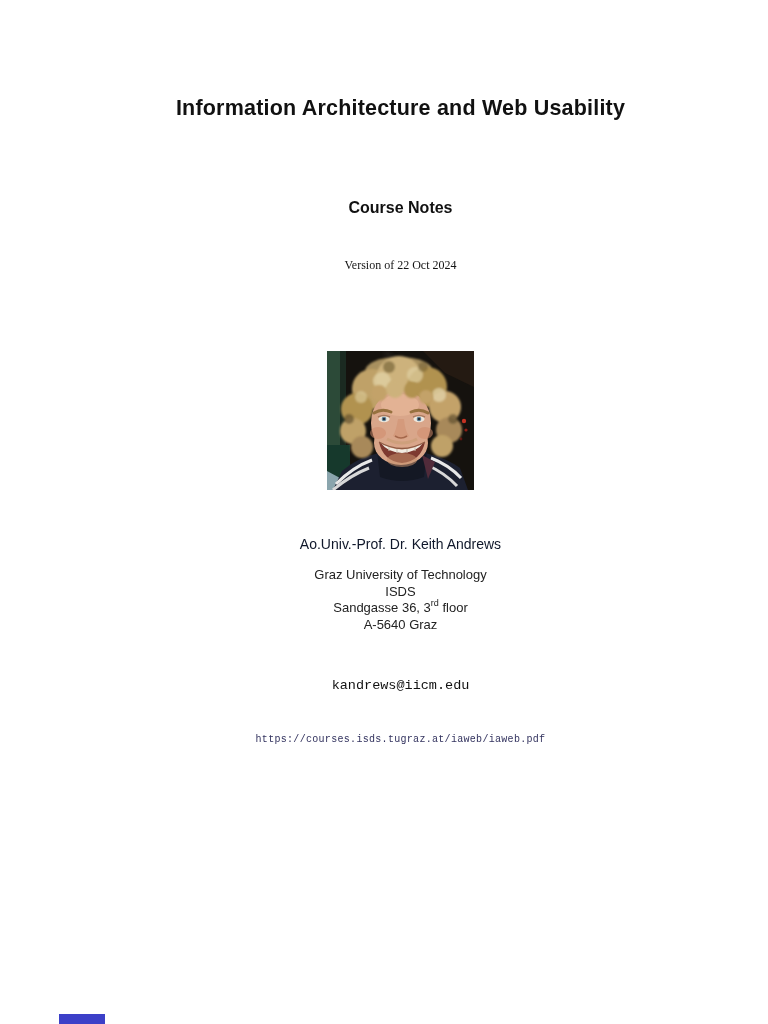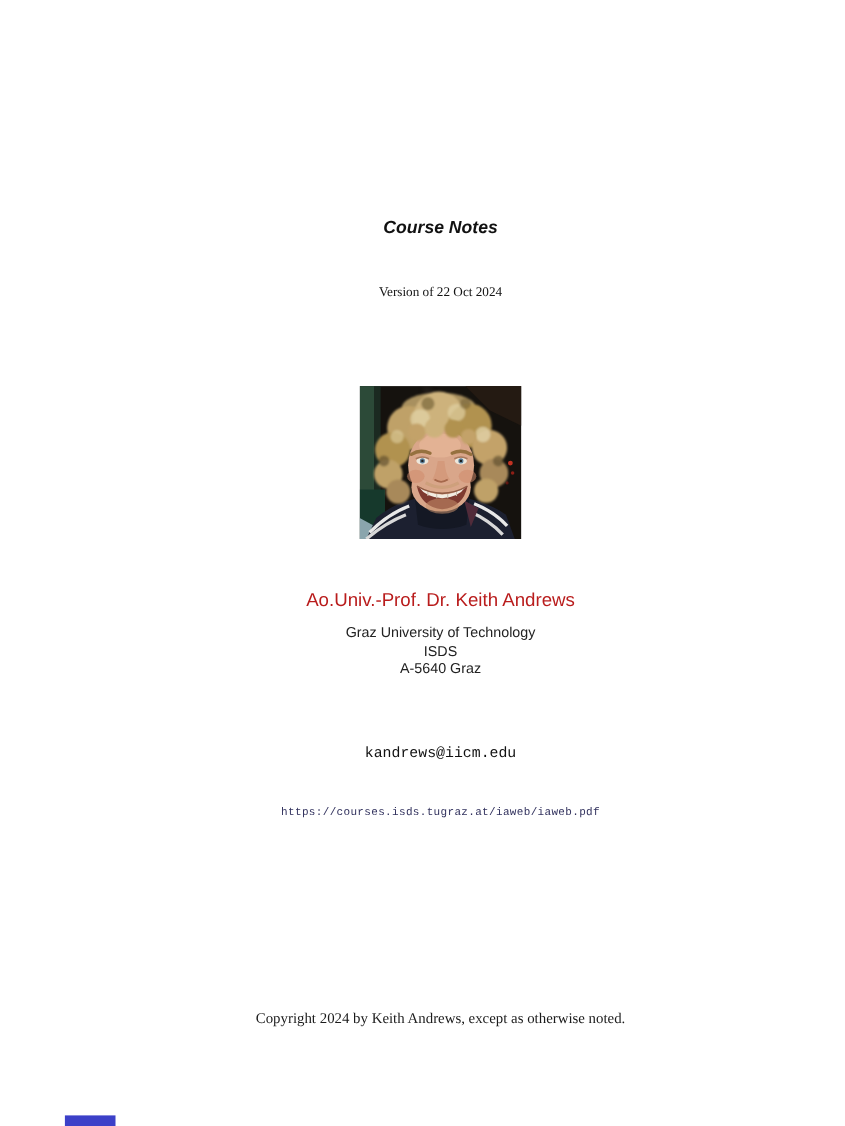--- a/index.html
+++ b/index.html
@@ -4,40 +4,41 @@
 <style>
   html,body{margin:0;padding:0;background:#ffffff;}
   .page{
     position:relative;width:768px;height:1024px;background:#ffffff;
     overflow:hidden;font-family:"Liberation Sans",sans-serif;color:#1a1a1a;
   }
   
   .content{position:absolute;left:33px;top:0;width:735px;height:1024px;}
   .line{position:absolute;left:0;width:100%;text-align:center;white-space:nowrap;}
   .title{top:96px;font-size:21.5px;font-weight:bold;letter-spacing:.2px;color:#111;}
-  .subtitle{top:199px;font-size:16px;font-weight:bold;color:#111;font-style:italic;}
+  .subtitle{top:199px;font-size:16px;font-weight:bold;color:#111;}
   .version{top:258px;font-size:12px;font-family:"Liberation Serif",serif;color:#141414;}
   .photo{position:absolute;top:351px;left:50%;margin-left:-73.5px;width:147px;height:139px;}
   .photo svg{display:block;}
-  .author{top:536px;font-size:17px;color:#b91c1c;}
+  .author{top:536px;font-size:14px;color:#0f172a;}
   .address{top:567px;font-size:13px;line-height:16.5px;color:#222;}
   .address .addr-line{white-space:nowrap;}
   .address sup{font-size:9px;position:relative;top:-1px;vertical-align:super;line-height:0;}
   .email{top:637px;font-size:13.5px;font-family:"Liberation Mono",monospace;color:#111;margin-top:41px;}
   .url{top:734px;font-size:10px;font-family:"Liberation Mono",monospace;
        color:#32325e;text-decoration:none;letter-spacing:.3px;}
   .copyright{top:918px;font-size:13.5px;font-family:"Liberation Serif",serif;color:#1b1b1b;}
   .link-marker{position:absolute;left:59px;top:1014px;width:46px;height:10px;background:#3c40c8;}
 </style>
 </head>
 <body>
 
 <div class="page">
   <div class="content">
 
+    <div class="line title">Information Architecture and Web Usability</div>
 
     <div class="line subtitle">Course Notes</div>
 
     <div class="line version">Version of 22 Oct 2024</div>
 
     <div class="photo" role="img" aria-label="Photo of Keith Andrews">
       <svg viewBox="0 0 147 139" width="147" height="139">
         <defs>
           <filter id="soft" x="-20%" y="-20%" width="140%" height="140%">
             <feGaussianBlur stdDeviation="1.1"></feGaussianBlur>
@@ -131,24 +132,24 @@
           <ellipse cx="75" cy="109" rx="15" ry="7" fill="#c4906c" opacity="0.55"></ellipse>
         </g>
       </svg>
     </div>
 
     <div class="line author">Ao.Univ.-Prof. Dr. Keith Andrews</div>
 
     <div class="line address">
       <div class="addr-line">Graz University of Technology</div>
       <div class="addr-line">ISDS</div>
+      <div class="addr-line"><span>Sandgasse 36, 3</span><sup>rd</sup><span> floor</span></div>
       <div class="addr-line">A-5640 Graz</div>
     </div>
 
     <div class="line email">kandrews@iicm.edu</div>
 
     <a href="#" class="line url">https://courses.isds.tugraz.at/iaweb/iaweb.pdf</a>
 
-    <div class="line copyright">Copyright 2024 by Keith Andrews, except as otherwise noted.</div>
   </div>
 
   <div class="link-marker"></div>
 </div>
 
 </body></html>

